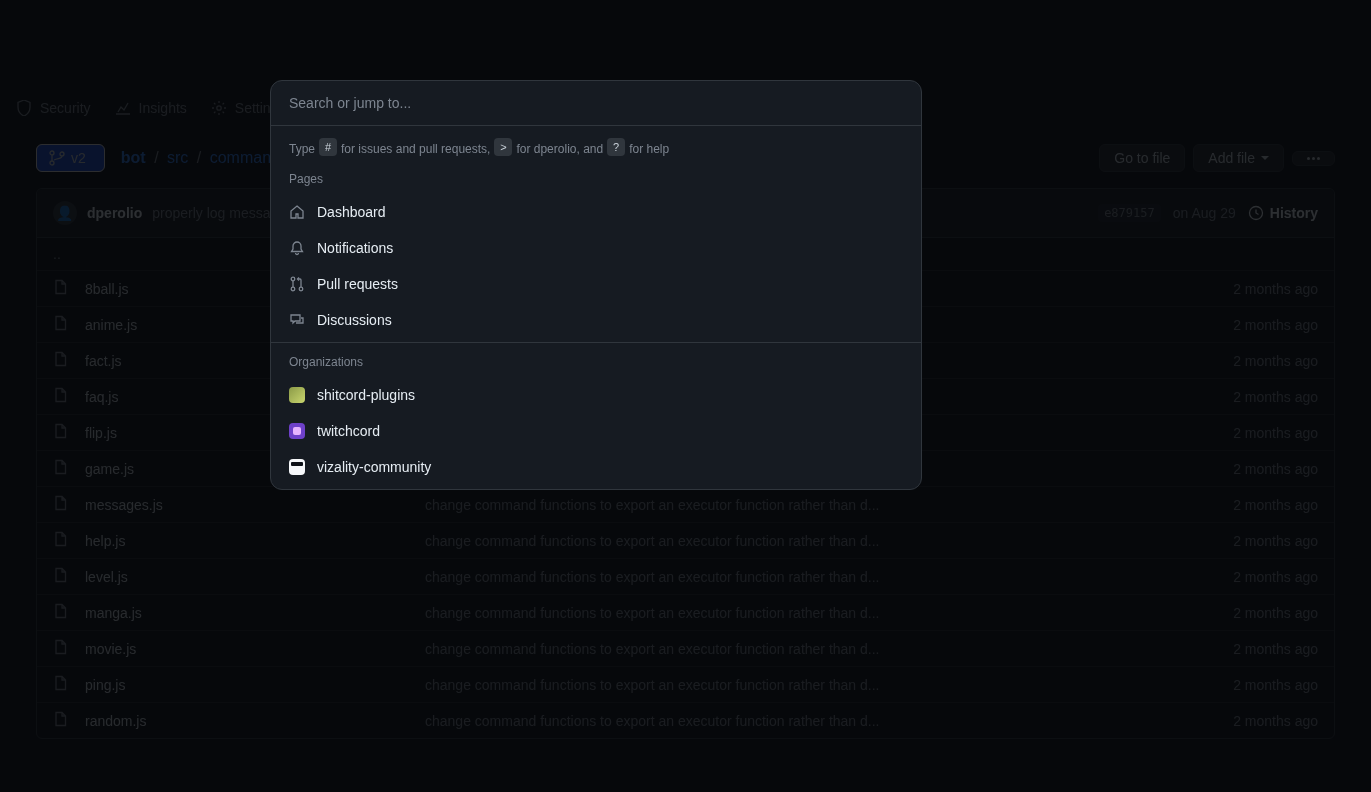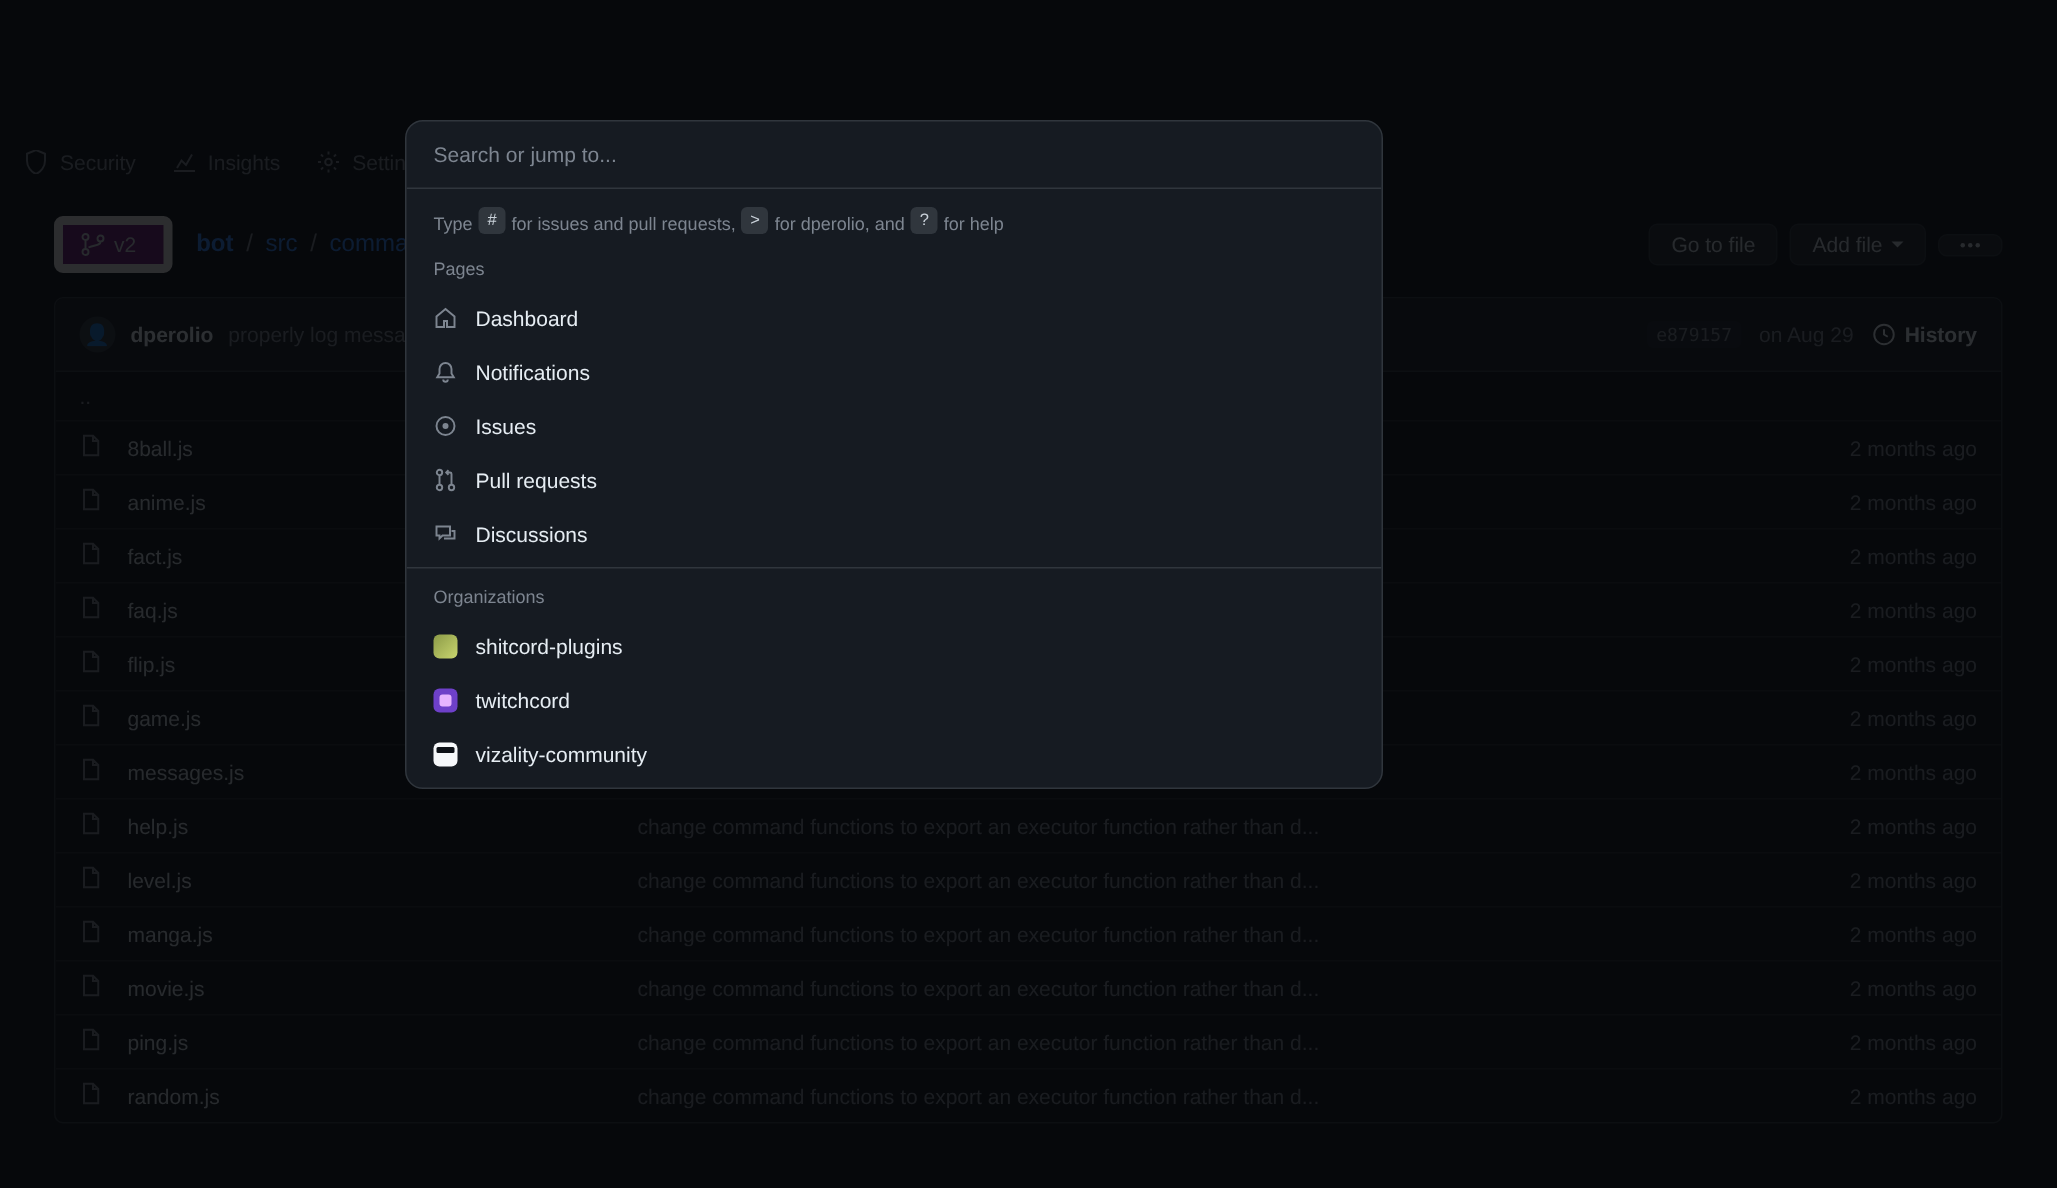--- a/index.html
+++ b/index.html
@@ -42,22 +42,22 @@
 }
 .left-bar {
   display: flex;
   align-items: center;
   gap: 16px;
 }
 .branch-btn {
   display: flex;
   align-items: center;
   gap: 6px;
-  background: #701a75;
-  border: 6px solid #e5e5e5;
+  background: #1d4ed8;
+  border: 1px solid #e5e5e5;
   border-radius: 6px;
   padding: 5px 12px;
   color: #c9d1d9;
   font-size: 14px;
 }
 .breadcrumb {
   font-size: 16px;
 }
 .breadcrumb .link { color: #2f81f7; }
 .breadcrumb .sep { color: #7d8590; margin: 0 4px; }
@@ -453,29 +453,20 @@
     <span class="menu-icon">
         <svg width="16" height="16" viewBox="0 0 16 16">
           <path d="M8 2a4 4 0 014 4v3l1.5 2.5h-11L4 9V6a4 4 0 014-4zM6.5 13a1.5 1.5 0 003 0" fill="none" stroke="#7d8590" stroke-width="1.3"></path>
         </svg>
       </span>
     <span>Notifications</span>
   </div>
   <div class="menu-item">
     <span class="menu-icon">
         <svg width="16" height="16" viewBox="0 0 16 16">
-          <circle cx="8" cy="8" r="6" fill="none" stroke="#7d8590" stroke-width="1.3"></circle>
-          <circle cx="8" cy="8" r="2" fill="#7d8590"></circle>
-        </svg>
-      </span>
-    <span>Issues</span>
-  </div>
-  <div class="menu-item">
-    <span class="menu-icon">
-        <svg width="16" height="16" viewBox="0 0 16 16">
           <circle cx="4" cy="3" r="1.8" fill="none" stroke="#7d8590" stroke-width="1.3"></circle>
           <circle cx="4" cy="13" r="1.8" fill="none" stroke="#7d8590" stroke-width="1.3"></circle>
           <circle cx="12" cy="13" r="1.8" fill="none" stroke="#7d8590" stroke-width="1.3"></circle>
           <path d="M4 5v6M9 3h2a1 1 0 011 1v7" fill="none" stroke="#7d8590" stroke-width="1.3"></path>
           <path d="M10 1.5L8.5 3 10 4.5" fill="none" stroke="#7d8590" stroke-width="1.3"></path>
         </svg>
       </span>
     <span>Pull requests</span>
   </div>
   <div class="menu-item">

